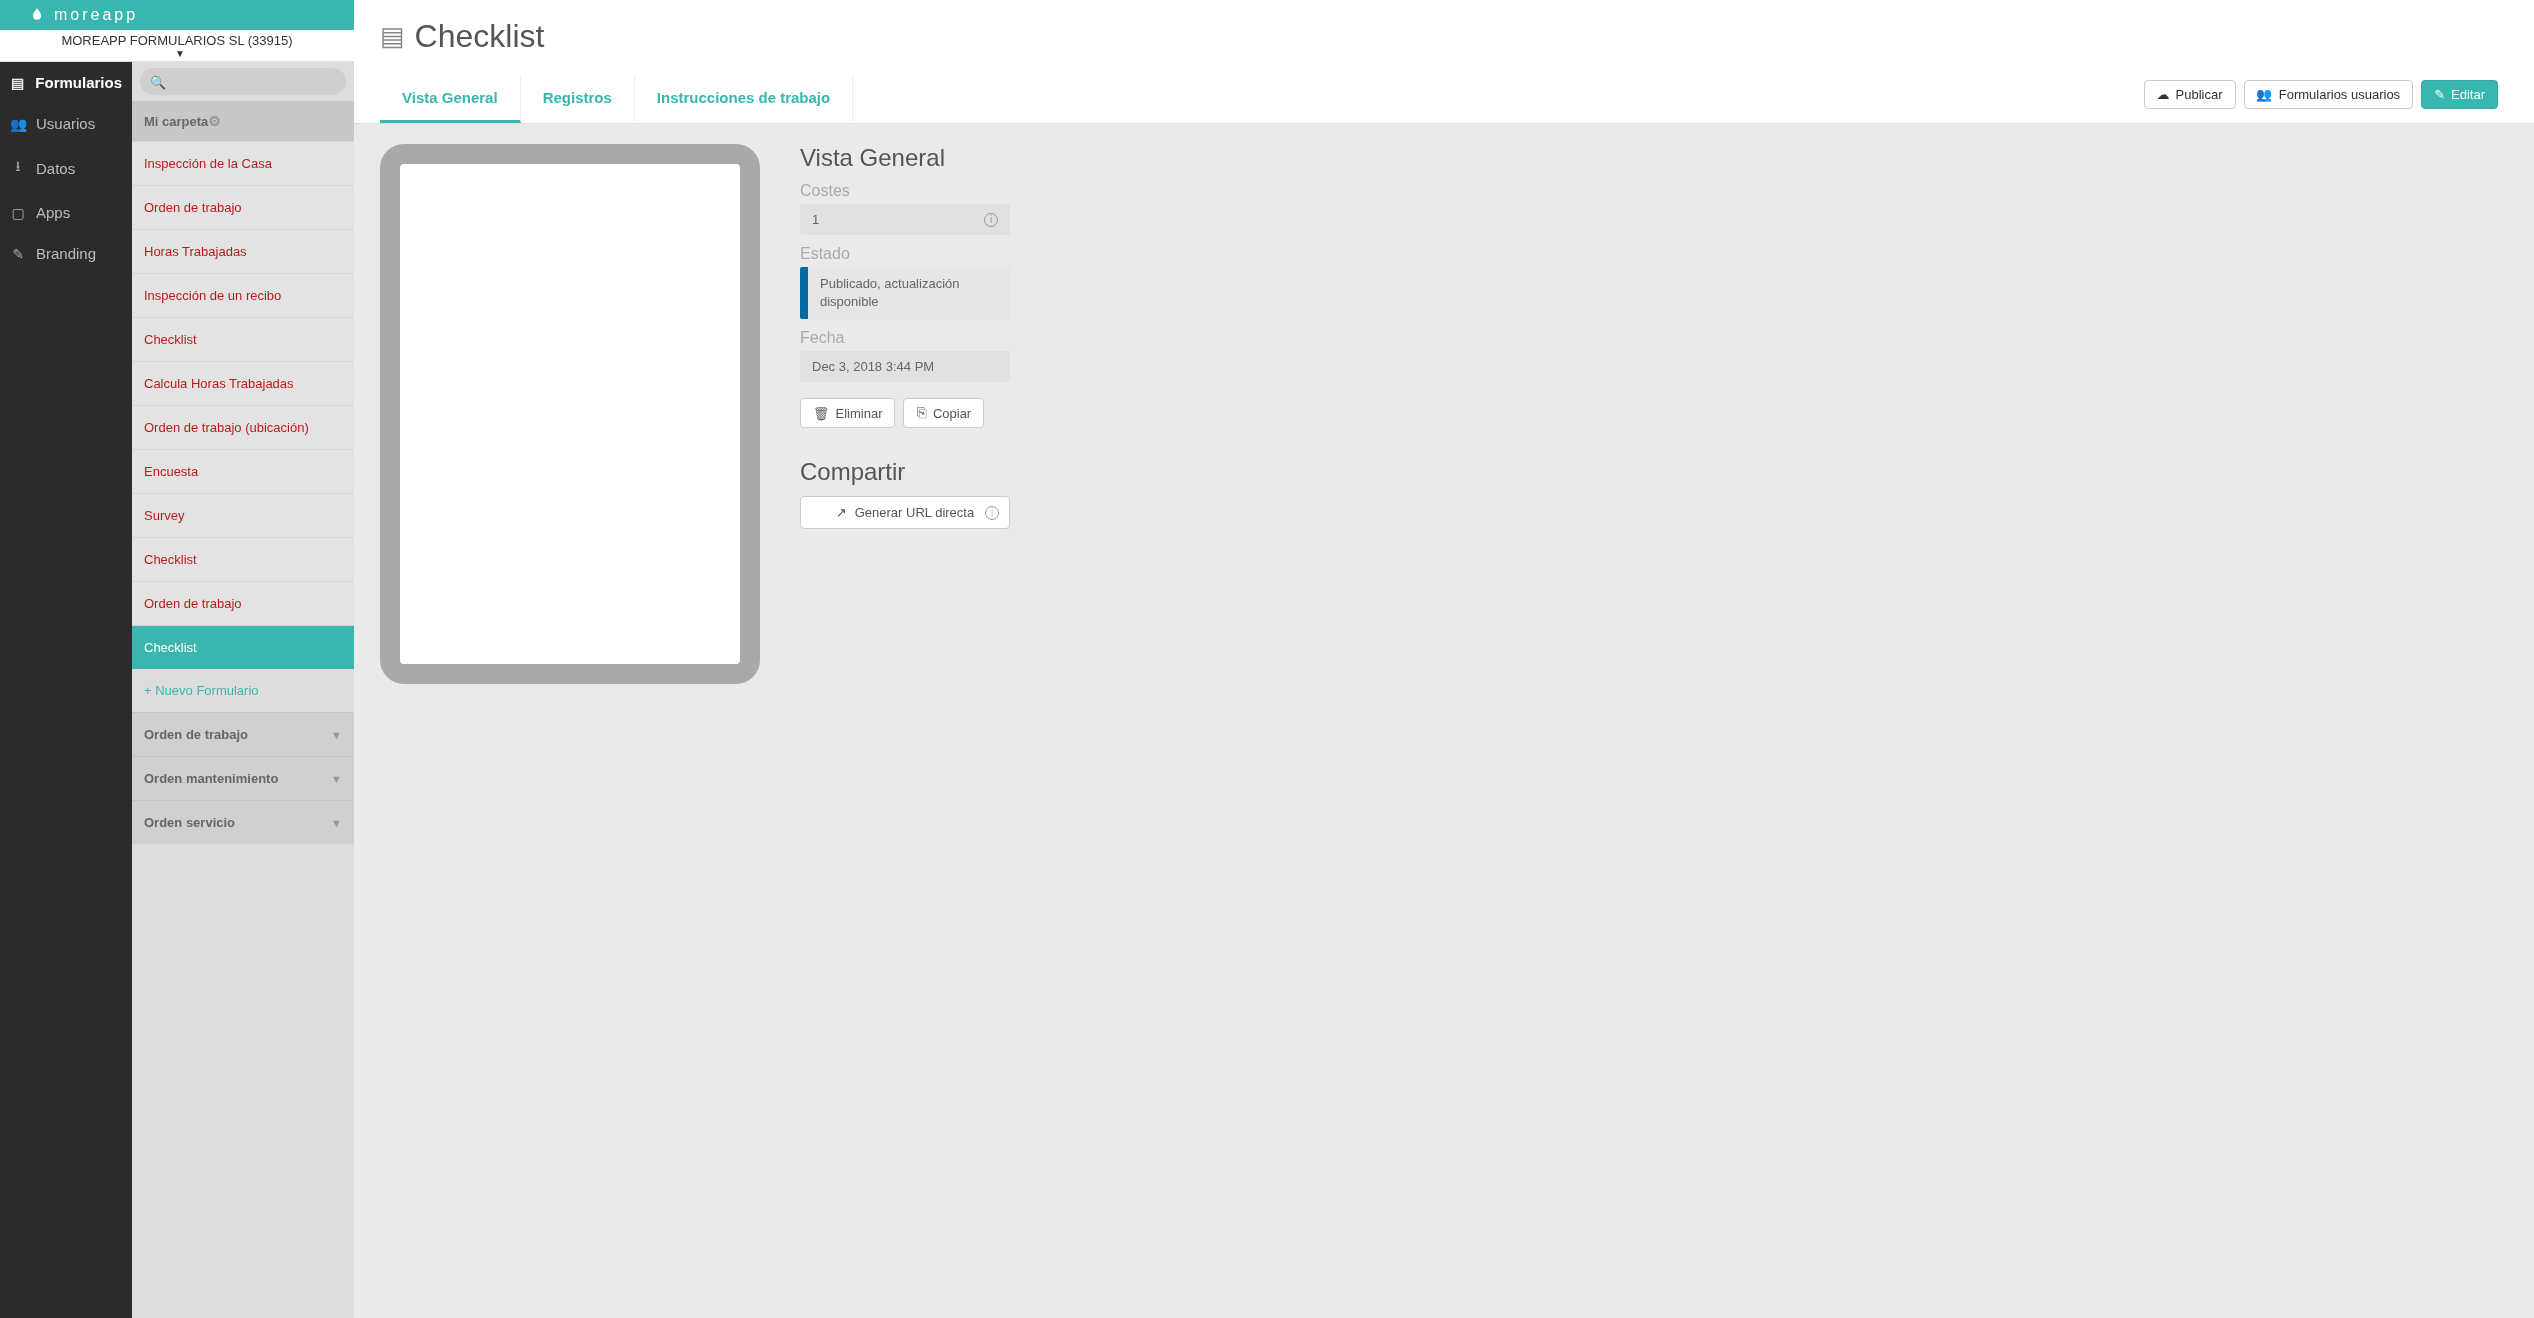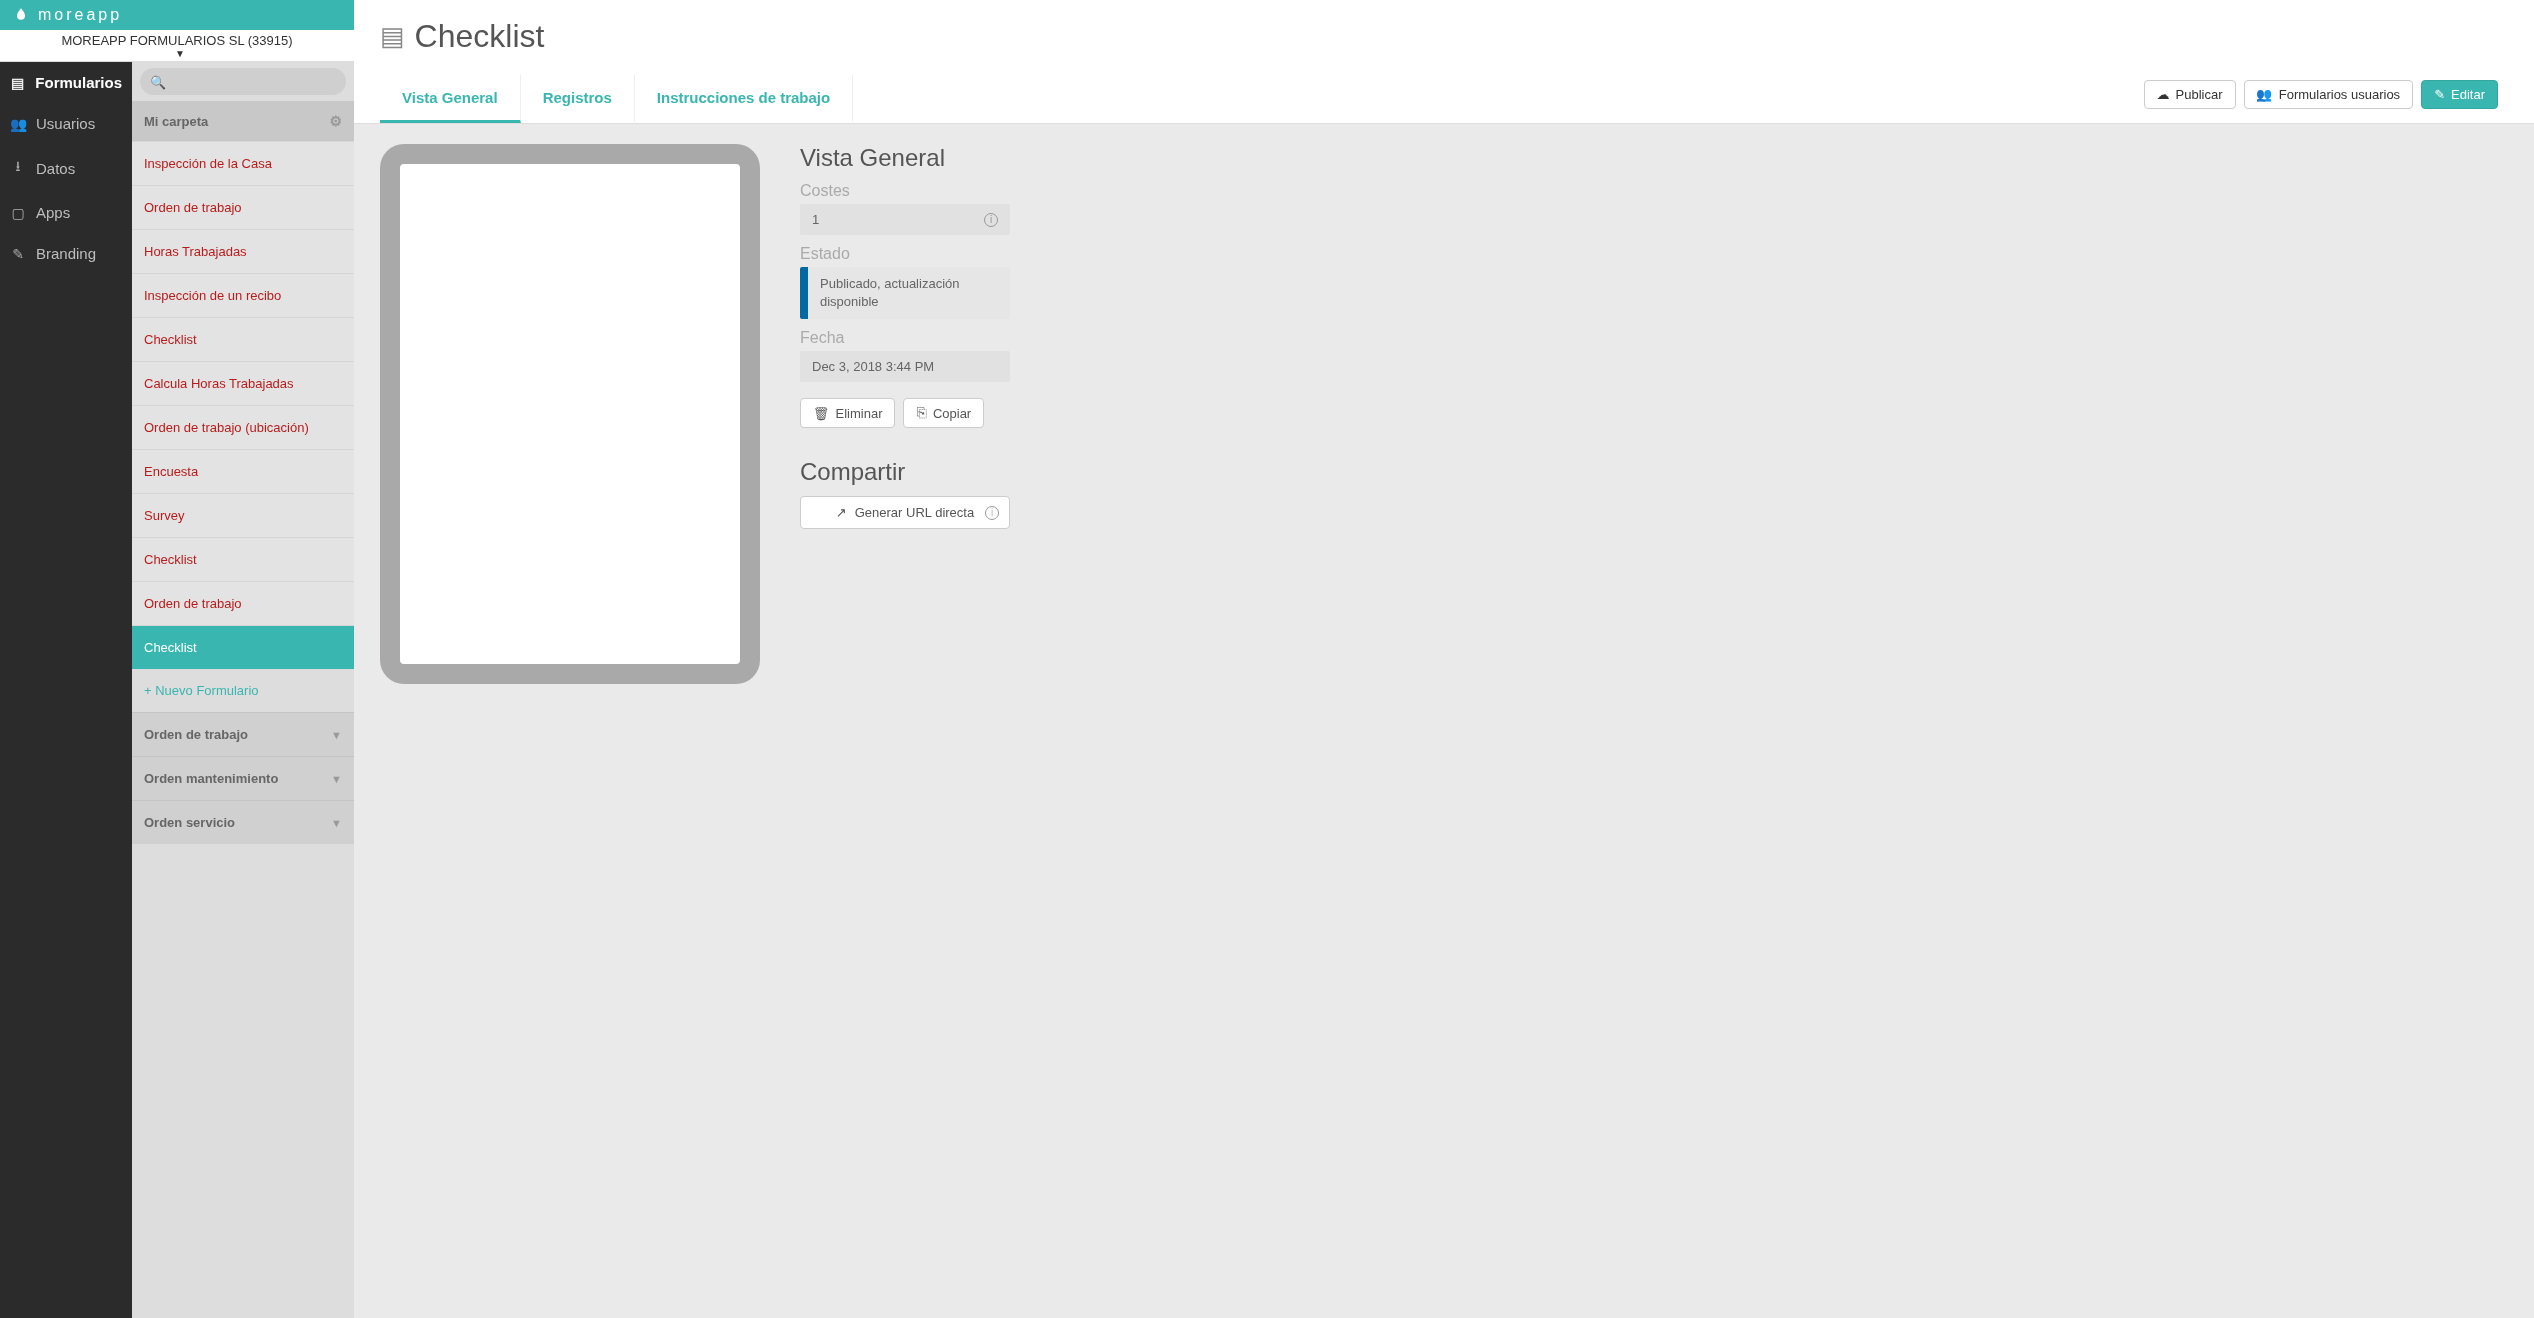--- a/index.html
+++ b/index.html
@@ -17,21 +17,21 @@
 
 .brand-bar {
   position: fixed;
   top: 0; left: 0;
   width: 354px;
   height: 30px;
   background: #3ab6b0;
   color: #fff;
   display: flex;
   align-items: center;
-  padding-left: 12px;
+  padding-left: 28px;
   z-index: 50;
   font-size: 16px;
   letter-spacing: 3px;
 }
 .brand-bar .leaf {
   width: 18px; height: 18px; margin-right: 8px;
   display:inline-flex;align-items:center;justify-content:center;
 }
 
 
@@ -87,21 +87,21 @@
   color: #555;
   outline: none;
 }
 .search-wrap { position:relative; }
 .search-wrap .icon {
   position:absolute; left:18px; top:50%; transform:translateY(-50%);
   color:#999; font-size:13px;
 }
 
 .folder-header {
-  display:flex; align-items:center; justify-content:space-between;
+  display:flex; align-items:center; justify-content:flex-start;
   padding: 12px 12px;
   font-size: 13px;
   color: #666;
   font-weight:600;
   background: #c8c8c8;
 }
 .folder-header .gear { color:#999; font-size:14px; }
 
 .form-list .form-item {
   padding: 14px 12px;

